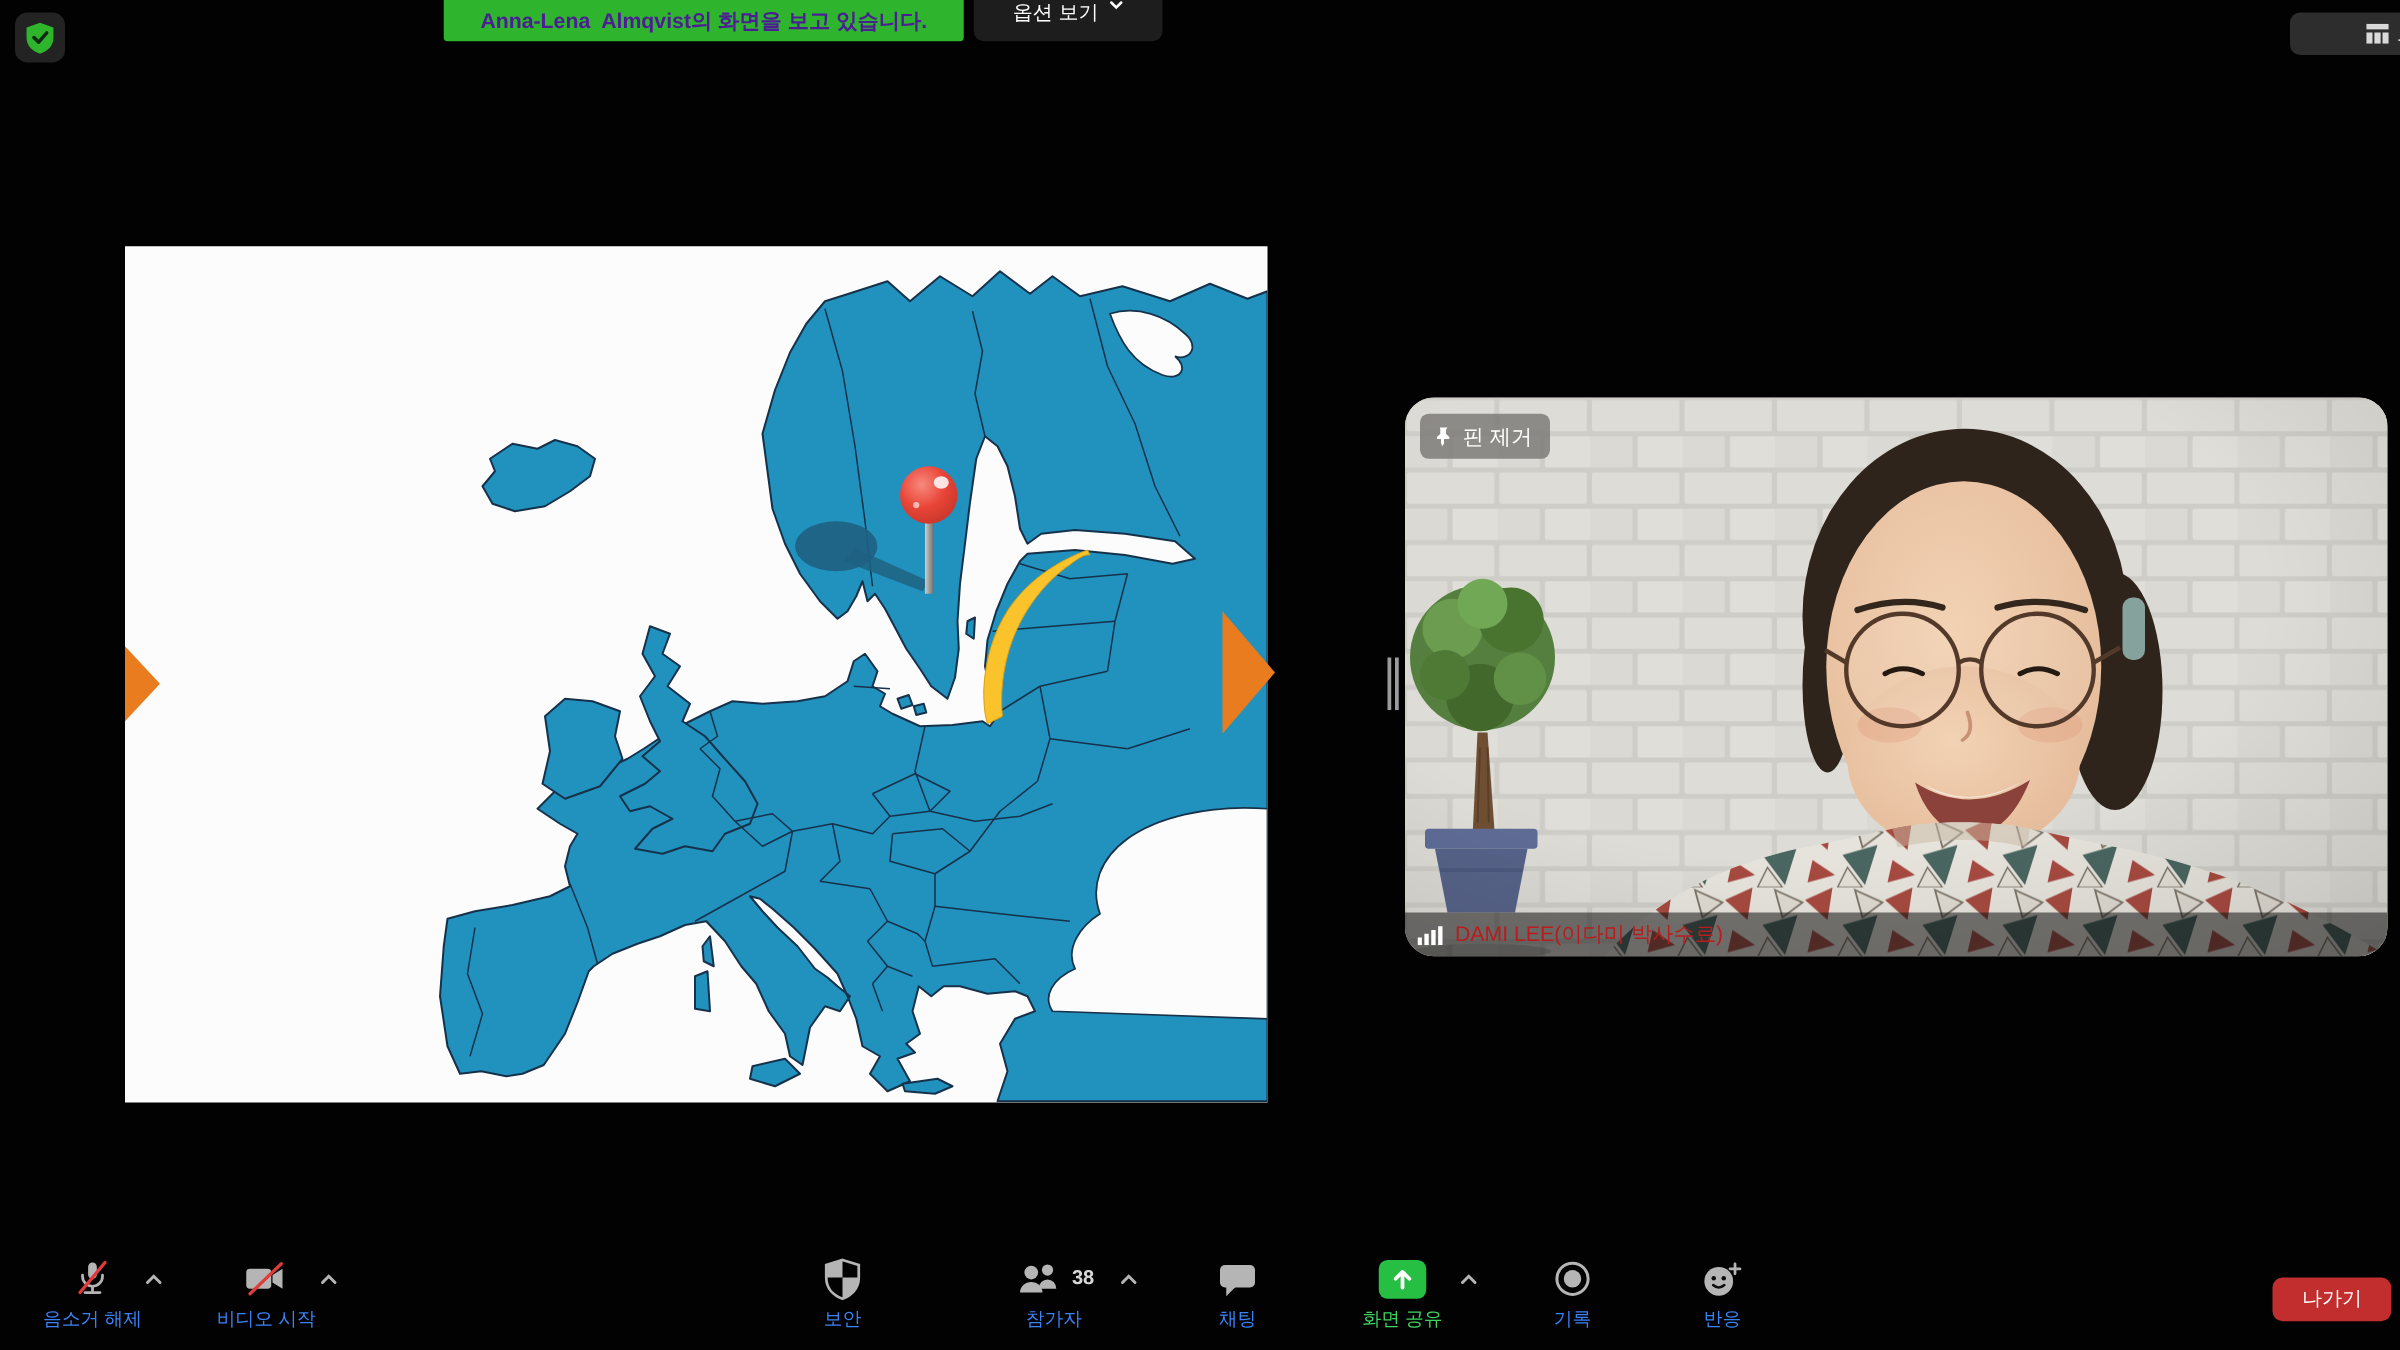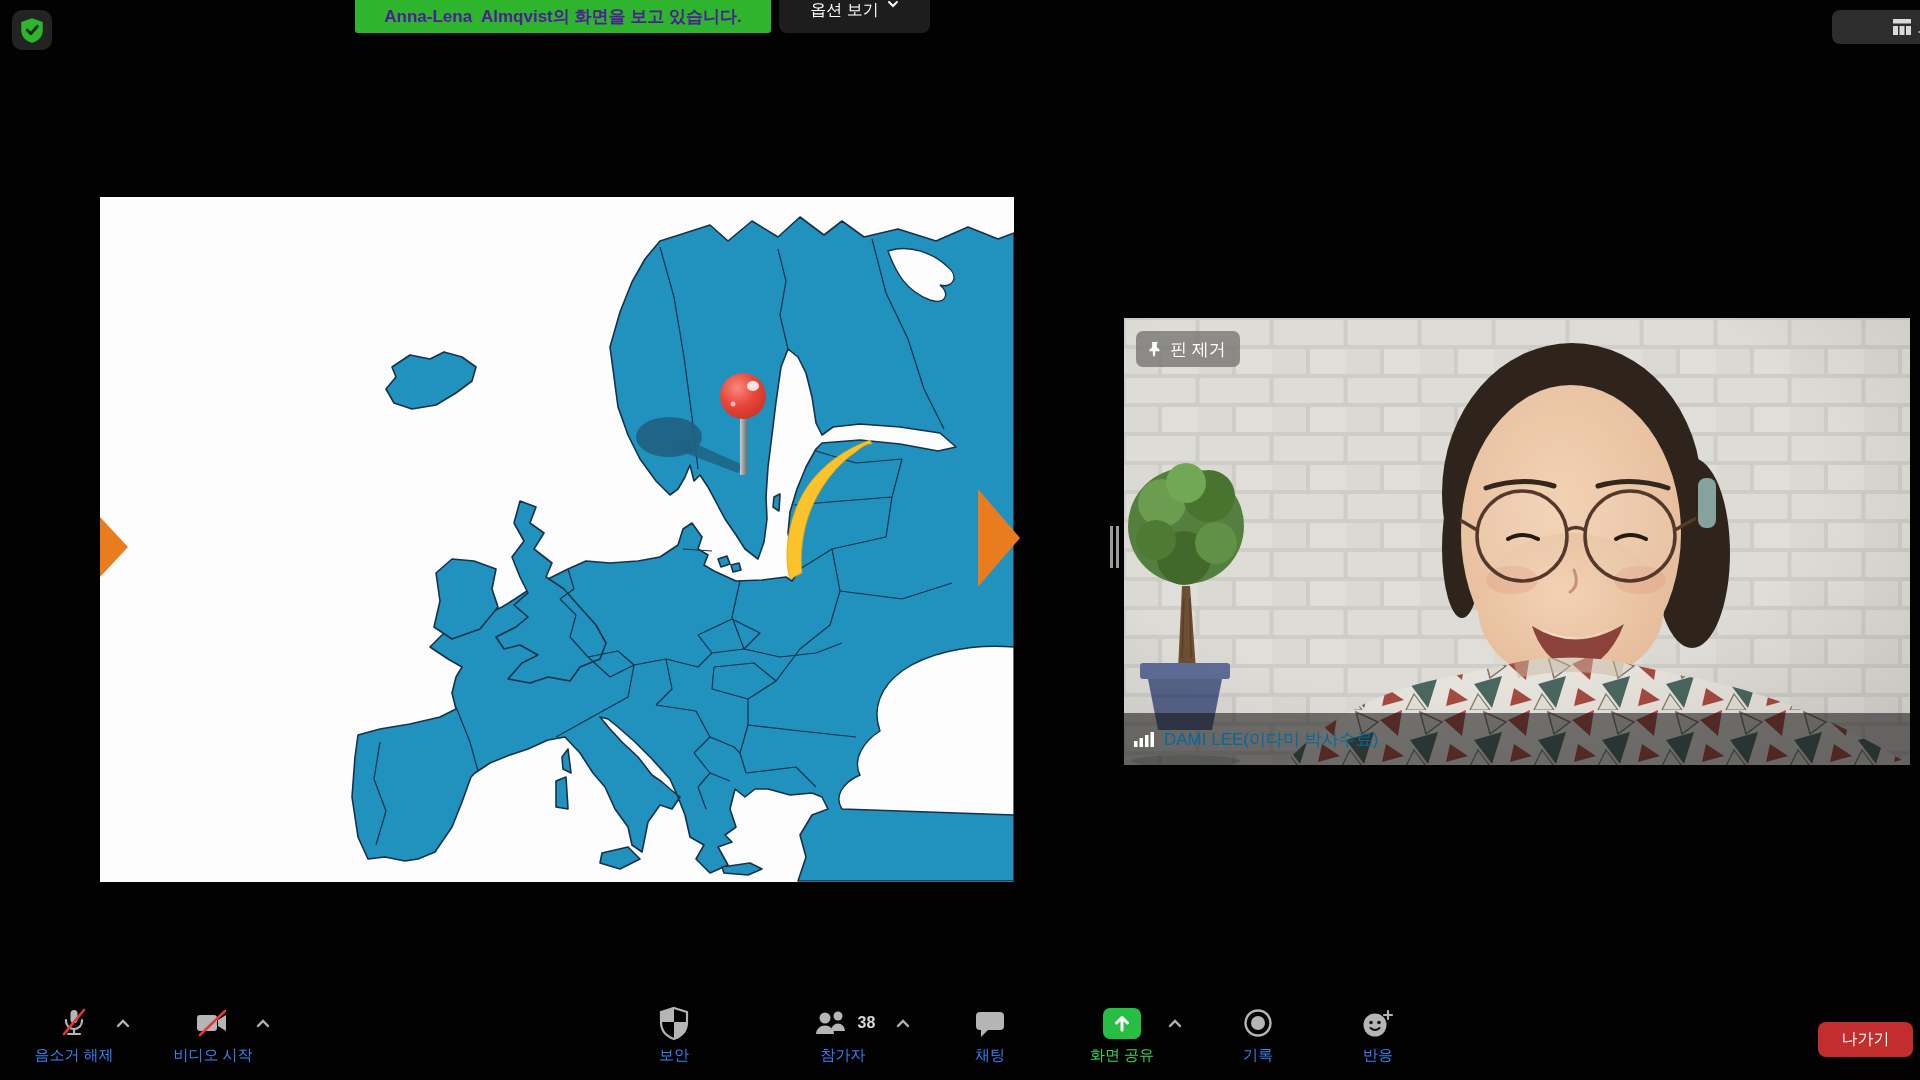--- a/index.html
+++ b/index.html
@@ -23,26 +23,26 @@
   .slide{left:100px;top:197px;width:914px;height:685px;background:#FCFCFC;}
   .slide svg{display:block;}
   .nav-arrow-left{left:100px;top:517px;width:0;height:0;border-top:30px solid transparent;
                   border-bottom:30px solid transparent;border-left:28px solid #E87C1E;}
   .nav-arrow-right{left:978px;top:489px;width:0;height:0;border-top:49px solid transparent;
                    border-bottom:49px solid transparent;border-left:42px solid #E87C1E;}
   .divider-handle{left:1110px;top:526px;width:10px;height:42px;display:flex;gap:3px;cursor:col-resize;}
   .divider-handle i{display:block;width:3px;height:42px;background:#9b9b9b;}
 
   
-  .video-tile{left:1124px;top:318px;width:786px;height:447px;overflow:hidden;background:#d8d6d2;}
+  .video-tile{left:1124px;top:318px;width:786px;height:447px;overflow:hidden;background:#d8d6d2;border-radius:23px;}
   .pin-badge{left:12px;top:13px;height:36px;border-radius:7px;background:rgba(125,123,119,0.84);
              display:flex;align-items:center;gap:8px;padding:0 14px 0 10px;color:#fff;font-size:17px;cursor:pointer;}
-  .name-bar{left:0;bottom:0;width:100%;height:52px;background:rgba(18,18,18,0.55);
+  .name-bar{left:0;bottom:0;width:100%;height:35px;background:rgba(18,18,18,0.55);
             display:flex;align-items:center;gap:8px;padding-left:10px;box-sizing:border-box;
-            color:#0369a1;font-size:17px;}
+            color:#b91c1c;font-size:17px;}
 
   
   .tb-item{top:1002px;height:72px;display:flex;flex-direction:column;align-items:center;cursor:pointer;}
   .tb-top{height:42px;display:flex;align-items:center;justify-content:center;}
   .tb-label{font-size:15px;color:#3b82f6;margin-top:2px;}
   .tb-caret{position:absolute;top:16px;right:8px;}
   .count{color:#D9D9D9;font-size:16px;font-weight:700;margin-left:7px;}
   .share-label{color:#3ED45F;}
   .share-chip{width:38px;height:31px;border-radius:7px;background:#27BE44;display:flex;
               align-items:center;justify-content:center;}

